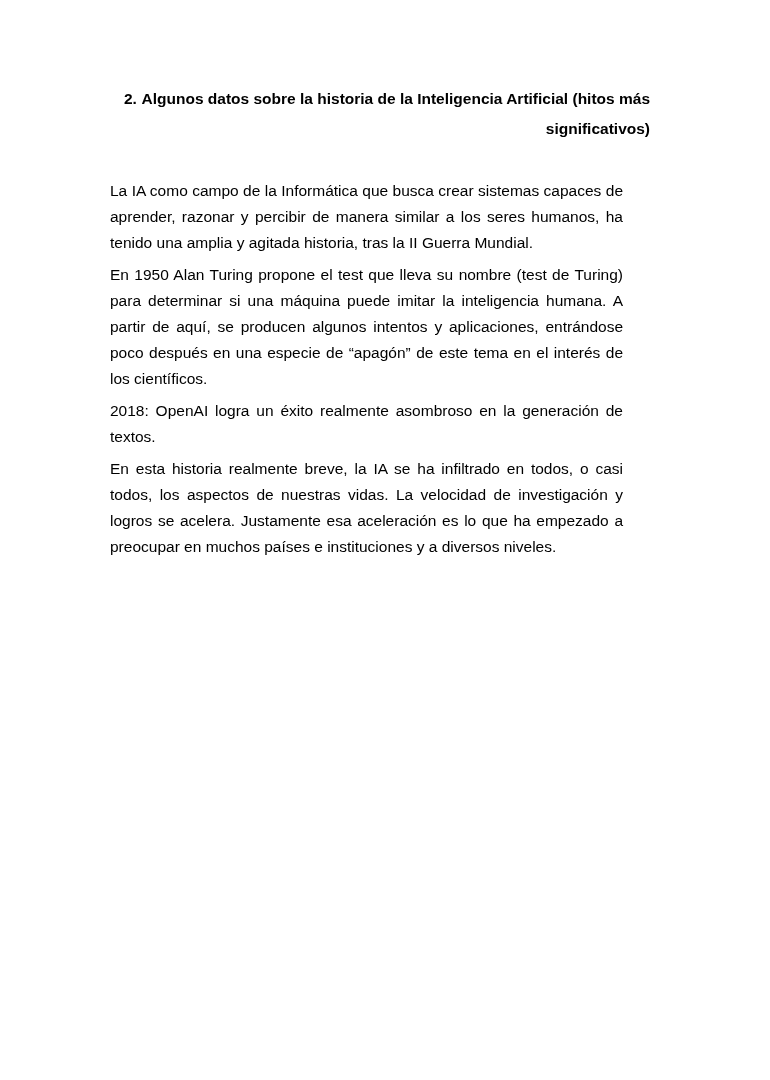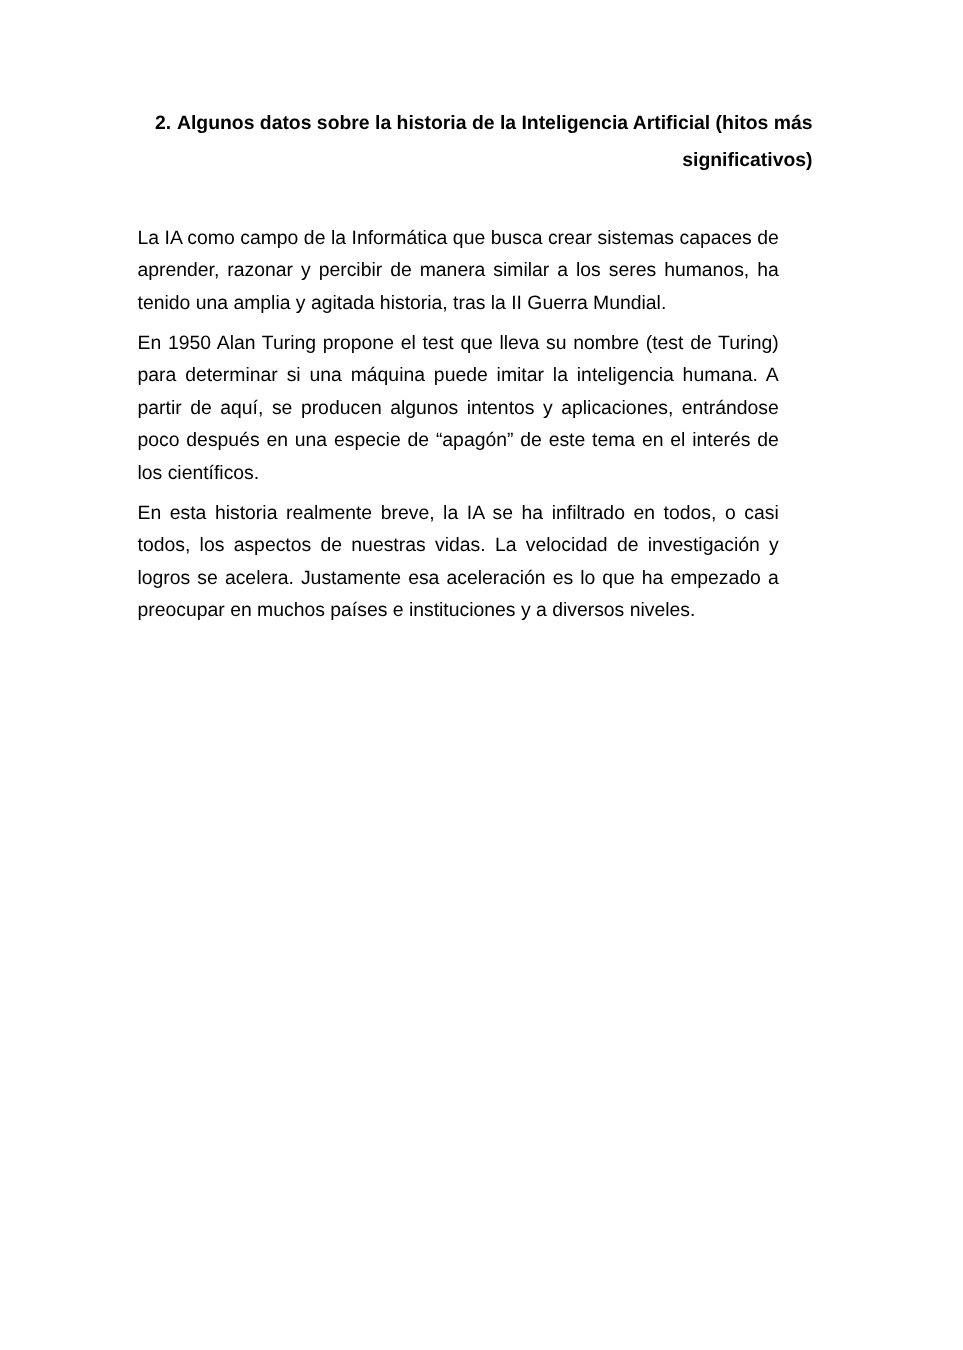--- a/index.html
+++ b/index.html
@@ -56,16 +56,17 @@
 <div class="page">
 
   <h2 class="heading">
     <span class="heading-num">2.</span>
     <span class="heading-text">Algunos datos sobre la historia de la Inteligencia Artificial (hitos más significativos)</span>
   </h2>
 
   <div class="doc-body">
     <p>La IA como campo de la Informática que busca crear sistemas capaces de aprender, razonar y percibir de manera similar a los seres humanos, ha tenido una amplia y agitada historia, tras la II Guerra Mundial.</p>
     <p>En 1950 Alan Turing propone el test que lleva su nombre (test de Turing) para determinar si una máquina puede imitar la inteligencia humana. A partir de aquí, se producen algunos intentos y aplicaciones, entrándose poco después en una especie de “apagón” de este tema en el interés de los científicos.</p>
+    <p>2018: OpenAI logra un éxito realmente asombroso en la generación de textos.</p>
     <p>En esta historia realmente breve, la IA se ha infiltrado en todos, o casi todos, los aspectos de nuestras vidas. La velocidad de investigación y logros se acelera. Justamente esa aceleración es lo que ha empezado a preocupar en muchos países e instituciones y a diversos niveles.</p>
   </div>
 
 </div>
 
 </body></html>

